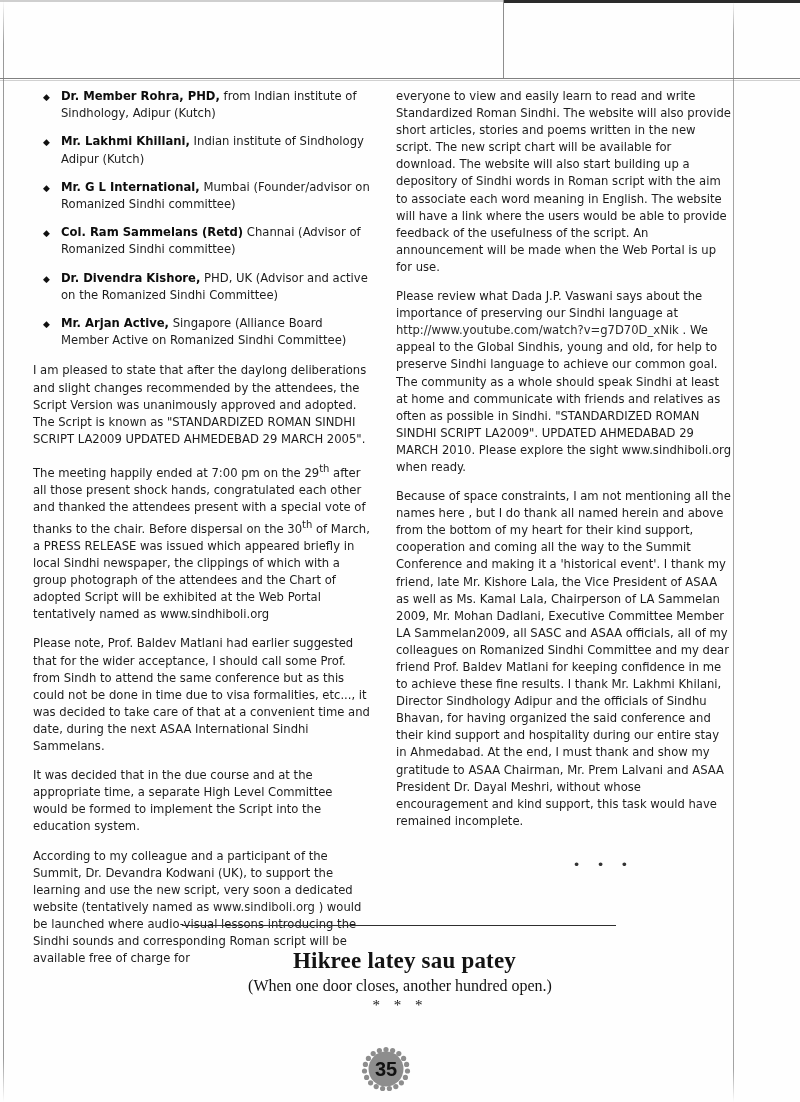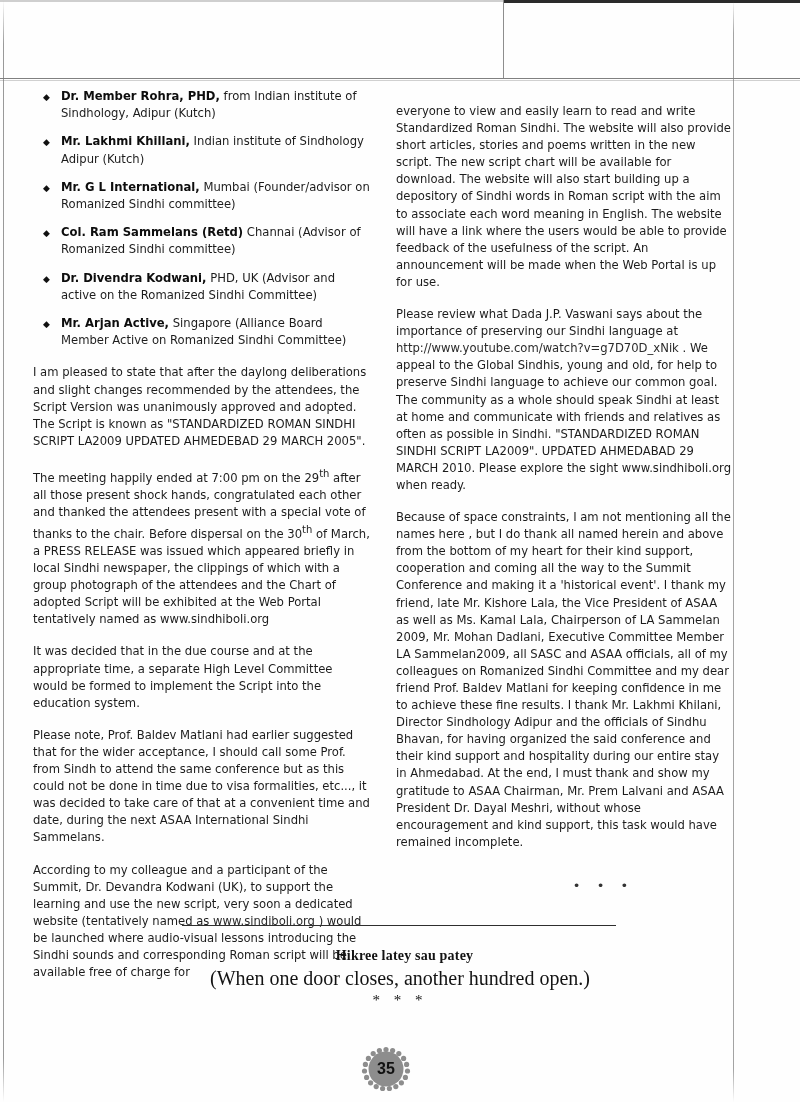--- a/index.html
+++ b/index.html
@@ -64,21 +64,21 @@
     position: absolute;
     top: 0;
     font-size: 11.6px;
     line-height: 17.1px;
     color: #1c1c1c;
   }
   .col-left  { left: 33px;  width: 337px; }
   .col-right { left: 396px; width: 335px; }
 
   p.para {
-    margin: 15px 0 12px 0;
+    margin: 0 0 12px 0;
     text-align: left;
   }
   p.para:last-child { margin-bottom: 0; }
 
   
   ul.attendees {
     list-style: none;
     margin: 0 0 13px 0;
     padding: 0;
   }
@@ -121,27 +121,27 @@
     background: #2e2e2e;
   }
   .footer-quote {
     position: absolute;
     left: 0; top: 948px; width: 800px;
     text-align: center;
     font-family: "Liberation Serif", serif;
     color: #131313;
   }
   .fq-line1 {
-    font-size: 14px;
+    font-size: 23px;
     font-weight: bold;
     letter-spacing: 0.2px;
     padding-left: 9px;
   }
   .fq-line2 {
-    font-size: 20px;
+    font-size: 16px;
     margin-top: 3px;
   }
   .fq-stars {
     font-size: 15px;
     letter-spacing: 5px;
     margin-top: 2px;
   }
 
   
   .pageno-wrap {
@@ -156,21 +156,21 @@
   }
   .pageno-text {
     position: absolute;
     left: 0; top: 0;
     width: 52px; height: 52px;
     display: flex;
     align-items: center;
     justify-content: center;
     font-family: "Liberation Sans", sans-serif;
     font-weight: bold;
-    font-size: 16px;
+    font-size: 20px;
     color: #111;
   }
 </style>
 </head>
 <body>
 
 <div class="page">
 
   <div class="header-top-dark-l"></div>
   <div class="header-top-dark"></div>
@@ -196,35 +196,35 @@
         <li>
           <span class="dia">◆</span>
           <span class="nm">Mr. G L International,</span><span> Mumbai (Founder/advisor on Romanized Sindhi committee)</span>
         </li>
         <li>
           <span class="dia">◆</span>
           <span class="nm">Col. Ram Sammelans (Retd)</span><span> Channai (Advisor of Romanized Sindhi committee)</span>
         </li>
         <li>
           <span class="dia">◆</span>
-          <span class="nm">Dr. Divendra Kodwani,</span><span> PHD, UK (Advisor and active on the Romanized Sindhi Committee)</span>
+          <span class="nm">Dr. Divendra Kishore,</span><span> PHD, UK (Advisor and active on the Romanized Sindhi Committee)</span>
         </li>
         <li>
           <span class="dia">◆</span>
           <span class="nm">Mr. Arjan Active,</span><span> Singapore (Alliance Board Member Active on Romanized Sindhi Committee)</span>
         </li>
       </ul>
 
       <p class="para">I am pleased to state that after the daylong deliberations and slight changes recommended by the attendees, the Script Version was unanimously approved and adopted. The Script is known as "STANDARDIZED ROMAN SINDHI SCRIPT LA2009 UPDATED AHMEDEBAD 29 MARCH 2005".</p>
 
       <p class="para"><span>The meeting happily ended at 7:00 pm on the 29</span><span class="sup">th</span><span> after all those present shock hands, congratulated each other and thanked the attendees present with a special vote of thanks to the chair. Before dispersal on the 30</span><span class="sup">th</span><span> of March, a PRESS RELEASE was issued which appeared briefly in local Sindhi newspaper, the clippings of which with a group photograph of the attendees and the Chart of adopted Script will be exhibited at the Web Portal tentatively named as www.sindhiboli.org</span></p>
 
+      <p class="para">Please note, Prof. Baldev Matlani had earlier suggested that for the wider acceptance, I should call some Prof. from Sindh to attend the same conference but as this could not be done in time due to visa formalities, etc..., it was decided to take care of that at a convenient time and date, during the next ASAA International Sindhi Sammelans.</p>
+
       <p class="para">It was decided that in the due course and at the appropriate time, a separate High Level Committee would be formed to implement the Script into the education system.</p>
-
-      <p class="para">Please note, Prof. Baldev Matlani had earlier suggested that for the wider acceptance, I should call some Prof. from Sindh to attend the same conference but as this could not be done in time due to visa formalities, etc..., it was decided to take care of that at a convenient time and date, during the next ASAA International Sindhi Sammelans.</p>
 
       <p class="para"><span>According to my colleague and a participant of the Summit, Dr. Devandra Kodwani (UK), to support the learning and use the new script, very soon a dedicated website (tentatively named as </span><span class="lnk">www.sindiboli.org</span><span> ) would be launched where audio-visual lessons introducing the Sindhi sounds and corresponding Roman script will be available free of charge for</span></p>
 
     </div>
 
     <div class="col col-right">
 
       <p class="para">everyone to view and easily learn to read and write Standardized Roman Sindhi. The website will also provide short articles, stories and poems written in the new script. The new script chart will be available for download. The website will also start building up a depository of Sindhi words in Roman script with the aim to associate each word meaning in English. The website will have a link where the users would be able to provide feedback of the usefulness of the script. An announcement will be made when the Web Portal is up for use.</p>
 
       <p class="para"><span>Please review what Dada J.P. Vaswani says about the importance of preserving our Sindhi language at </span><span class="lnk">http://www.youtube.com/watch?v=g7D70D_xNik</span><span> . We appeal to the Global Sindhis, young and old, for help to preserve Sindhi language to achieve our common goal. The community as a whole should speak Sindhi at least at home and communicate with friends and relatives as often as possible in Sindhi. "STANDARDIZED ROMAN SINDHI SCRIPT LA2009". UPDATED AHMEDABAD 29 MARCH 2010. Please explore the sight www.sindhiboli.org when ready.</span></p>

